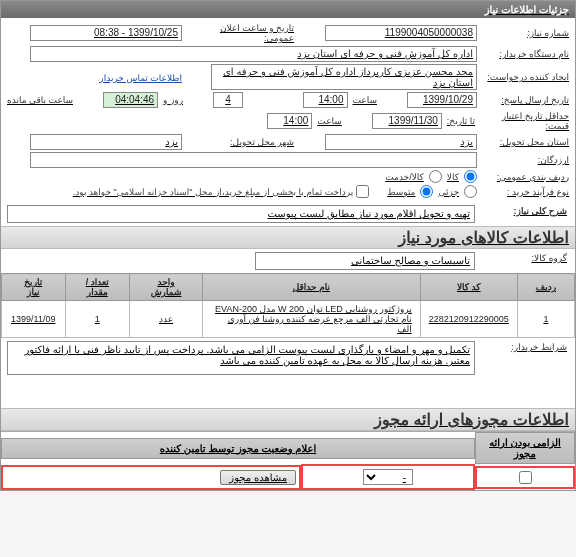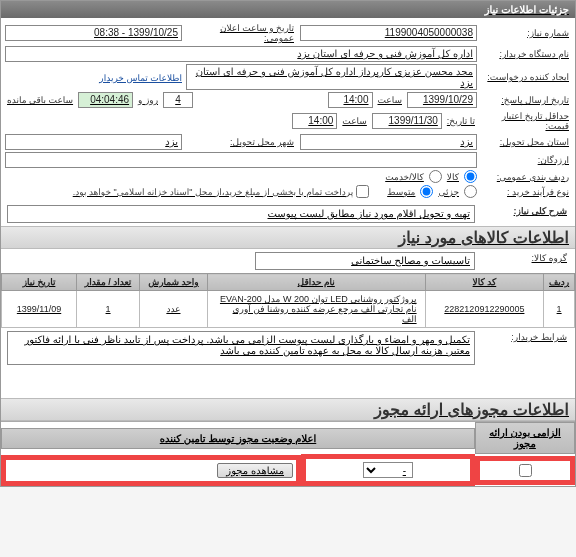--- a/index.html
+++ b/index.html
@@ -36,20 +36,21 @@
   text-align: right;
   padding: 1px 2px;
 }
 .val-box {
   background: #fff;
   border: 1px solid #888;
   padding: 1px 3px;
   font-size: 10px;
   min-height: 16px;
   color: #222;
+  margin-left: 25px;
 }
 .val-box.wide { grid-column: span 3; }
 .inline-group { display: flex; gap: 3px; align-items: center; }
 .inline-group .val-box { flex: 0 0 auto; min-width: 60px; }
 .link-blue {
   color: #1a4fa0;
   font-size: 9px;
   text-decoration: underline;
   cursor: pointer;
 }
@@ -83,21 +84,21 @@
 }
 .textarea-box.tall { min-height: 34px; }
 table.data-table {
   width: 100%;
   border-collapse: collapse;
   font-size: 9px;
 }
 table.data-table th {
   background: linear-gradient(#cfcfcf, #bcbcbc);
   border: 1px solid #999;
-  padding: 3px 2px;
+  padding: 3px 18px;
   font-weight: bold;
   color: #222;
   margin-left: 20px;
 }
 table.data-table td {
   border: 1px solid #bbb;
   padding: 3px 8px;
   text-align: center;
   background: #fff;
   color: #222;
@@ -111,21 +112,21 @@
 }
 .auth-head {
   background: linear-gradient(#cfcfcf, #bcbcbc);
   border: 1px solid #999;
   padding: 4px;
   text-align: center;
   font-weight: bold;
   font-size: 10px;
 }
 .auth-cell {
-  border: 5px solid #ef4444;
+  border: 2px solid #ef4444;
   padding: 3px;
   text-align: center;
   min-height: 22px;
   display: flex;
   align-items: flex-end;
   justify-content: center;
   gap: 4px;
 }
 .btn {
   background: linear-gradient(#f0f0f0, #d8d8d8);

